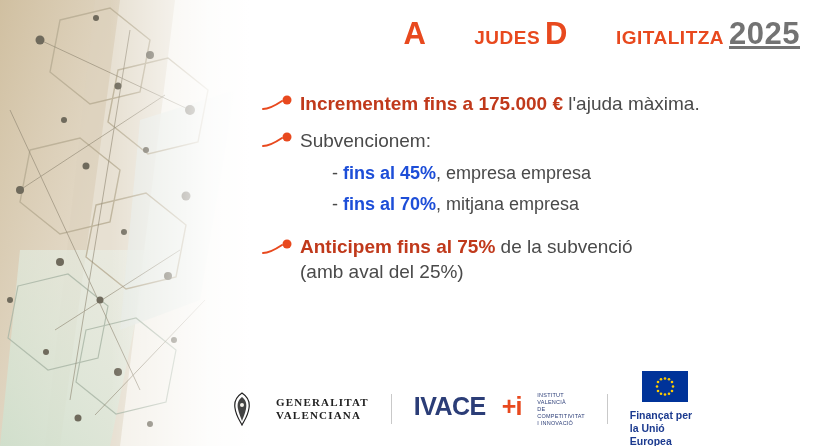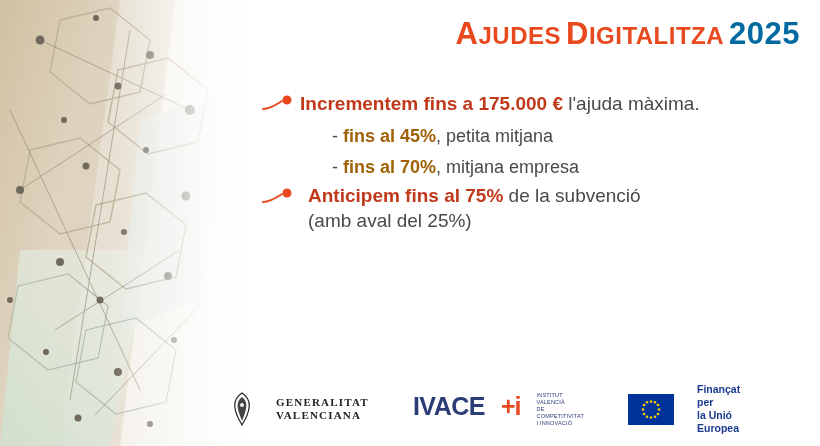--- a/index.html
+++ b/index.html
@@ -39,22 +39,22 @@
     left: 380px;
     top: 16px;
     width: 420px;
     text-align: right;
     color: #E8491E;
     font-weight: bold;
     letter-spacing: 0.5px;
     white-space: nowrap;
   }
   .title .big { font-size: 31px; }
-  .title .small { font-size: 24px; }
-  .title .year { color: #0369a1; font-size: 31px; }
+  .title .small { font-size: 19px; margin-left: 48px; }
+  .title .year { color: #737373; font-size: 31px; text-decoration: underline; }
 
   
   .content {
     position: absolute;
     left: 262px;
     top: 90px;
     width: 545px;
   }
   .row {
     position: relative;
@@ -83,23 +83,23 @@
   .bold-orange {
     color: #C0391B;
     font-weight: bold;
   }
   .sub-item {
     font-size: 18px;
     color: #4a4a4a;
     margin-left: 70px;
     line-height: 31px;
   }
-  .sub-item .em { color: #a16207; font-weight: bold; }
+  .sub-item .em { color: #1d4ed8; font-weight: bold; }
   .gap-top { margin-top: 10px; }
-  .gap-top-lg { margin-top: 0; gap: 8px; }
+  .gap-top-lg { margin-top: 14px; }
 
   
   .logos {
     position: absolute;
     left: 230px;
     bottom: 14px;
     width: 470px;
     height: 46px;
     display: flex;
     align-items: center;
@@ -142,21 +142,22 @@
   .ivace-sub {
     font-size: 5.5px;
     color: #2b3d77;
     line-height: 7px;
     letter-spacing: 0.2px;
     max-width: 78px;
   }
   .logo-eu {
     display: flex;
     align-items: center;
-    gap: 23px;
+    gap: 7px;
+    flex-direction: column;
   }
   .eu-flag {
     width: 46px;
     height: 31px;
     background: #003399;
     position: relative;
     border-radius: 1px;
   }
   .eu-text {
     font-size: 10.5px;
@@ -255,23 +256,34 @@
         <svg width="34" height="18" viewBox="0 0 34 18" xmlns="http://www.w3.org/2000/svg">
           <path d="M1 15 C 8 15, 14 11, 20 7" stroke="#E8491E" stroke-width="2" fill="none" stroke-linecap="round"></path>
           <circle cx="25" cy="6" r="4.5" fill="#E8491E"></circle>
         </svg>
       </div>
       <div class="row-text">
         <span class="bold-orange">Incrementem fins a 175.000 €</span><span> l'ajuda màxima.</span>
       </div>
     </div>
 
+    <div class="row gap-top">
+      <div class="bullet-wrap">
+        <svg width="34" height="18" viewBox="0 0 34 18" xmlns="http://www.w3.org/2000/svg">
+          <path d="M1 15 C 8 15, 14 11, 20 7" stroke="#E8491E" stroke-width="2" fill="none" stroke-linecap="round"></path>
+          <circle cx="25" cy="6" r="4.5" fill="#E8491E"></circle>
+        </svg>
+      </div>
+      <div class="row-text">
+        <span>Subvencionem:</span>
+      </div>
+    </div>
 
     <div class="sub-item">
-      <span>- </span><span class="em">fins al 45%</span><span>, petita mitjana</span>
+      <span>- </span><span class="em">fins al 45%</span><span>, empresa empresa</span>
     </div>
     <div class="sub-item">
       <span>- </span><span class="em">fins al 70%</span><span>, mitjana empresa</span>
     </div>
 
     <div class="row gap-top-lg">
       <div class="bullet-wrap">
         <svg width="34" height="18" viewBox="0 0 34 18" xmlns="http://www.w3.org/2000/svg">
           <path d="M1 15 C 8 15, 14 11, 20 7" stroke="#E8491E" stroke-width="2" fill="none" stroke-linecap="round"></path>
           <circle cx="25" cy="6" r="4.5" fill="#E8491E"></circle>

